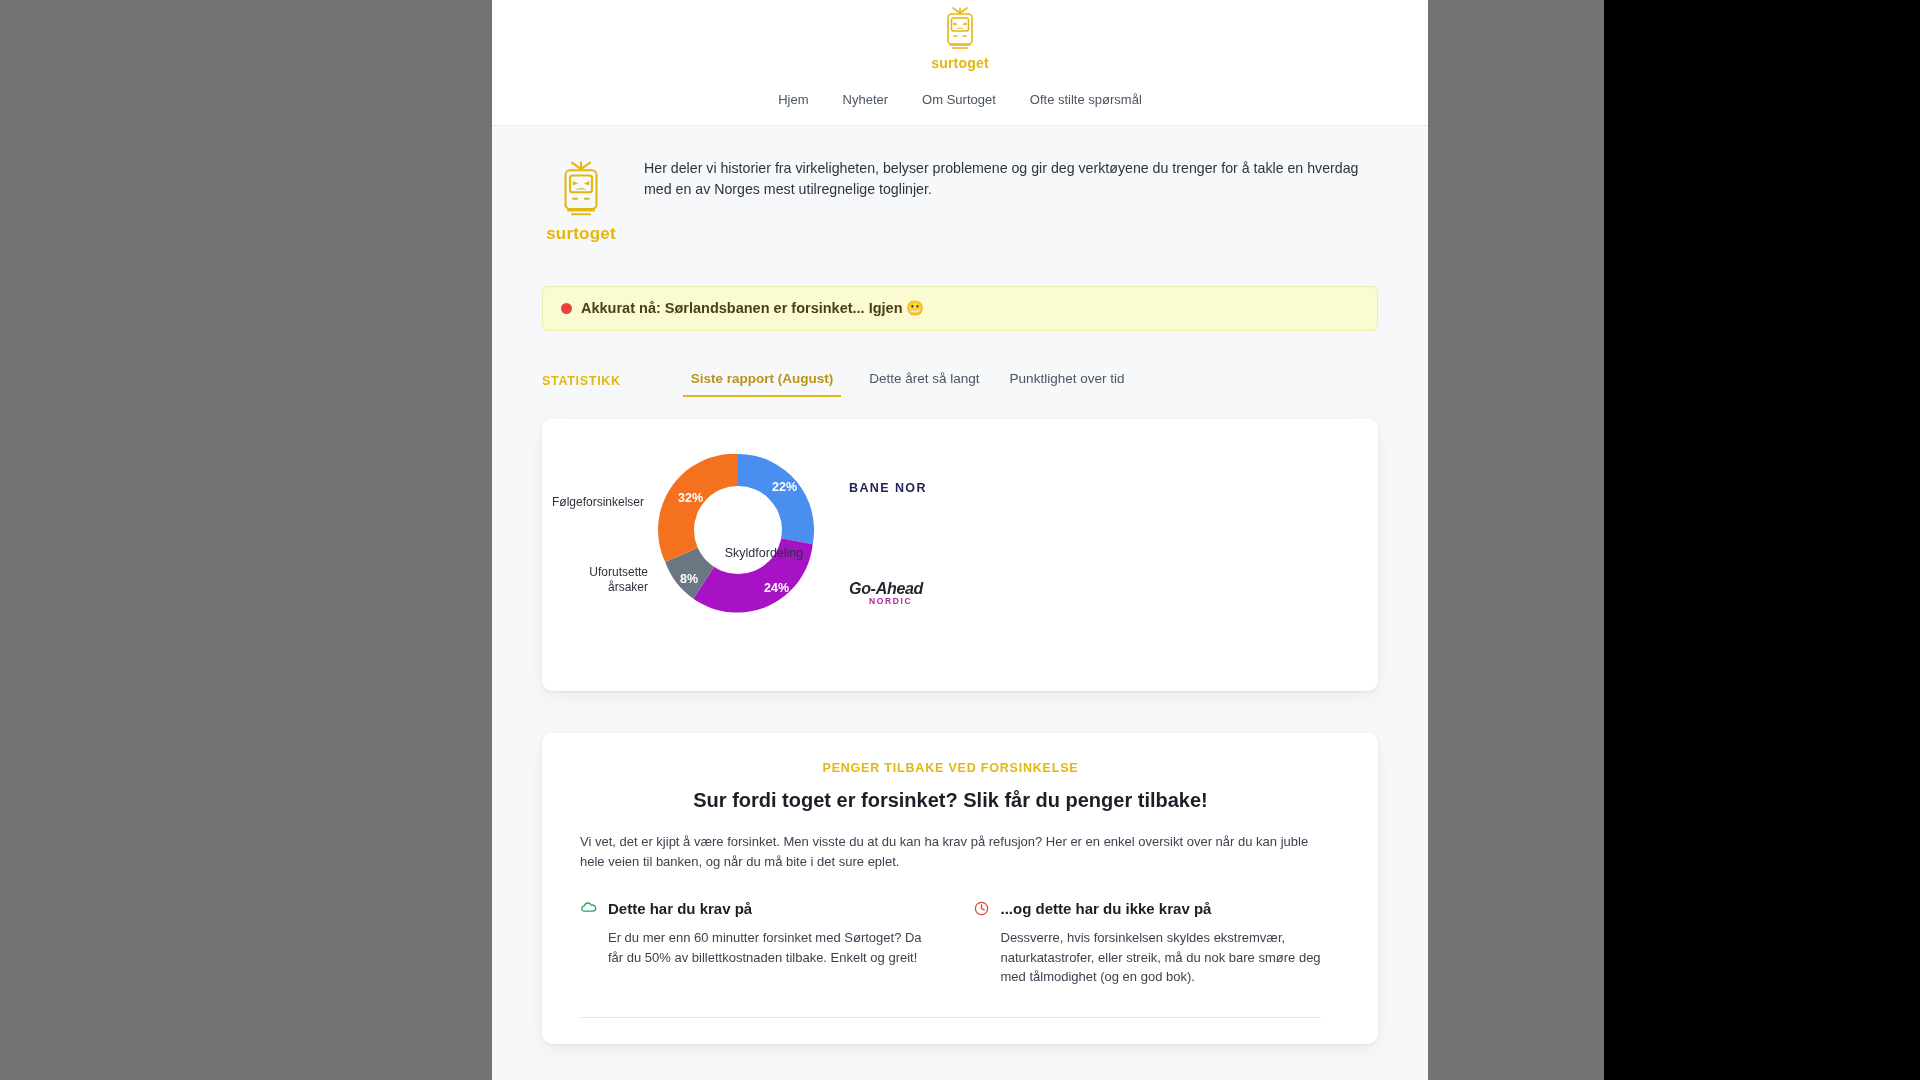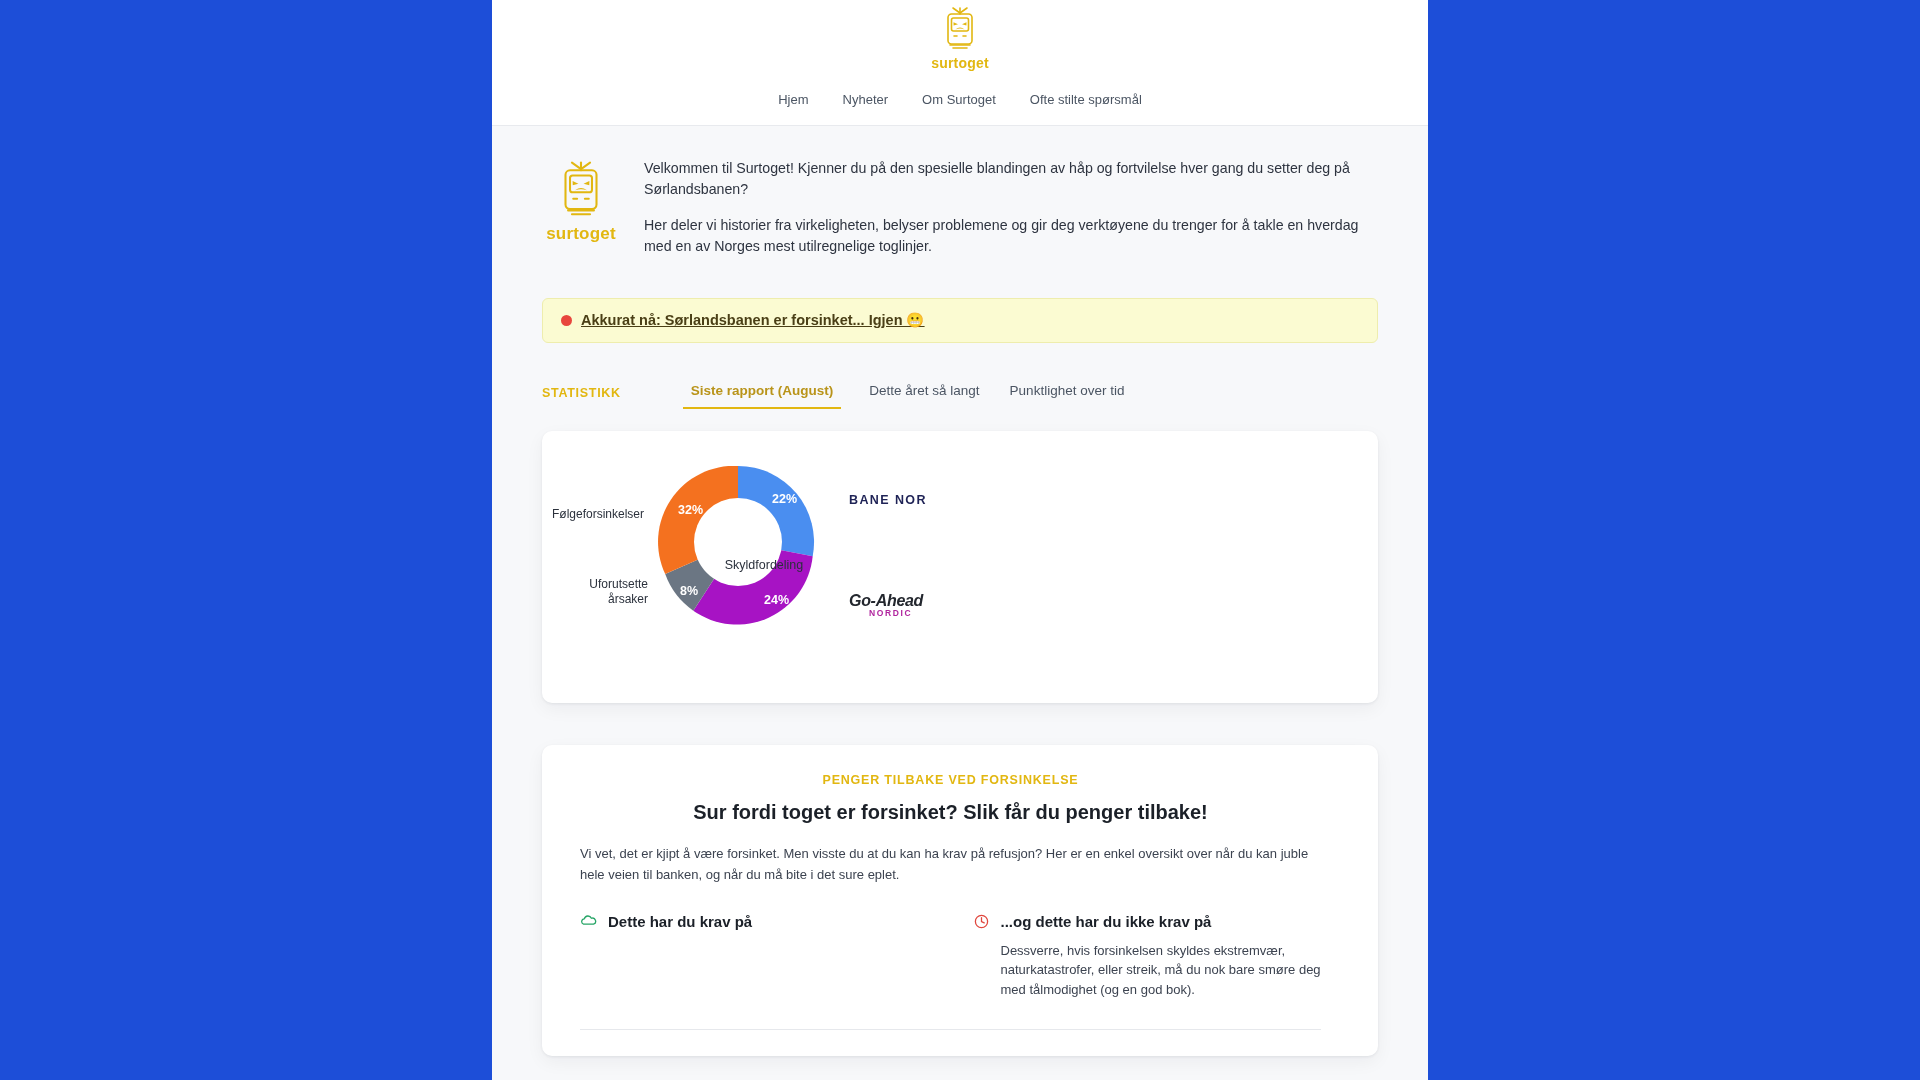--- a/index.html
+++ b/index.html
@@ -5,22 +5,22 @@
 <style>
   * { box-sizing: border-box; margin: 0; padding: 0; }
   html, body {
     width: 1920px; height: 1080px;
     background: #000;
     font-family: "Liberation Sans", sans-serif;
     overflow: hidden;
   }
   .viewport {
     position: absolute; top: 0; left: 0;
-    width: 1920px; height: 1080px;
-    background: #1d4ed8;
+    width: 1604px; height: 1080px;
+    background: #737373;
   }
   .page {
     position: absolute; left: 492px; top: 0;
     width: 936px; height: 1080px;
     background: #f7f8fa;
     overflow: hidden;
   }
 
   
   .site-header {
@@ -59,21 +59,21 @@
   .intro-text p:last-child { margin-bottom: 0; }
 
   
   .alert-wrap { padding: 36px 50px 0 50px; }
   .alert {
     background: #fbfbd2;
     border: 1px solid #eeedad;
     border-radius: 6px;
     padding: 13px 18px;
     display: flex; align-items: center; gap: 9px;
-    font-size: 14.5px; font-weight: 700; color: #4a3f16; text-decoration: underline;
+    font-size: 14.5px; font-weight: 700; color: #4a3f16;
   }
   .alert-dot {
     width: 11px; height: 11px; border-radius: 50%;
     background: #e8463d; flex: 0 0 auto;
   }
 
   
   .tabs-row {
     display: flex; align-items: flex-end; gap: 26px;
     padding: 36px 50px 0 50px;
@@ -236,21 +236,20 @@
           </g>
           <g fill="#e2b711">
             <path d="M12.5 16.2 L17 18.3 L12.6 19.6 Z"></path>
             <path d="M25.5 16.2 L21 18.3 L25.4 19.6 Z"></path>
             <path d="M14.4 23.4 q4.6 -3.6 9.2 0 q-4.6 -1.6 -9.2 0 Z"></path>
           </g>
         </svg>
         <div class="logo-word">surtoget</div>
       </div>
       <div class="intro-text">
-        <p>Velkommen til Surtoget! Kjenner du på den spesielle blandingen av håp og fortvilelse hver gang du setter deg på Sørlandsbanen?</p>
         <p>Her deler vi historier fra virkeligheten, belyser problemene og gir deg verktøyene du trenger for å takle en hverdag med en av Norges mest utilregnelige toglinjer.</p>
       </div>
     </section>
 
     <div class="alert-wrap">
       <div class="alert">
         <span class="alert-dot"></span>
         <span>Akkurat nå: Sørlandsbanen er forsinket... Igjen 😬</span>
       </div>
     </div>
@@ -309,20 +308,21 @@
 
       <div class="refund-cols">
 
         <div class="refund-col">
           <div class="refund-col-head">
             <svg class="icon-ok" width="17" height="17" viewBox="0 0 20 20">
               <path d="M4.2 13.2 a3.3 3.3 0 0 1 .9 -6.4 a4.4 4.4 0 0 1 8.3 -.6 a3.5 3.5 0 0 1 2.5 7 Z" fill="none" stroke="#27a567" stroke-width="1.5" stroke-linejoin="round"></path>
             </svg>
             <h3>Dette har du krav på</h3>
           </div>
+          <p>Er du mer enn 60 minutter forsinket med Sørtoget? Da får du 50% av billettkostnaden tilbake. Enkelt og greit!</p>
         </div>
 
         <div class="refund-col">
           <div class="refund-col-head">
             <svg class="icon-no" width="17" height="17" viewBox="0 0 20 20">
               <circle cx="10" cy="10" r="7.2" fill="none" stroke="#e0463d" stroke-width="1.5"></circle>
               <path d="M10 5.4 L10 10 L13.2 11.6" fill="none" stroke="#e0463d" stroke-width="1.5" stroke-linecap="round"></path>
             </svg>
             <h3>...og dette har du ikke krav på</h3>
           </div>

